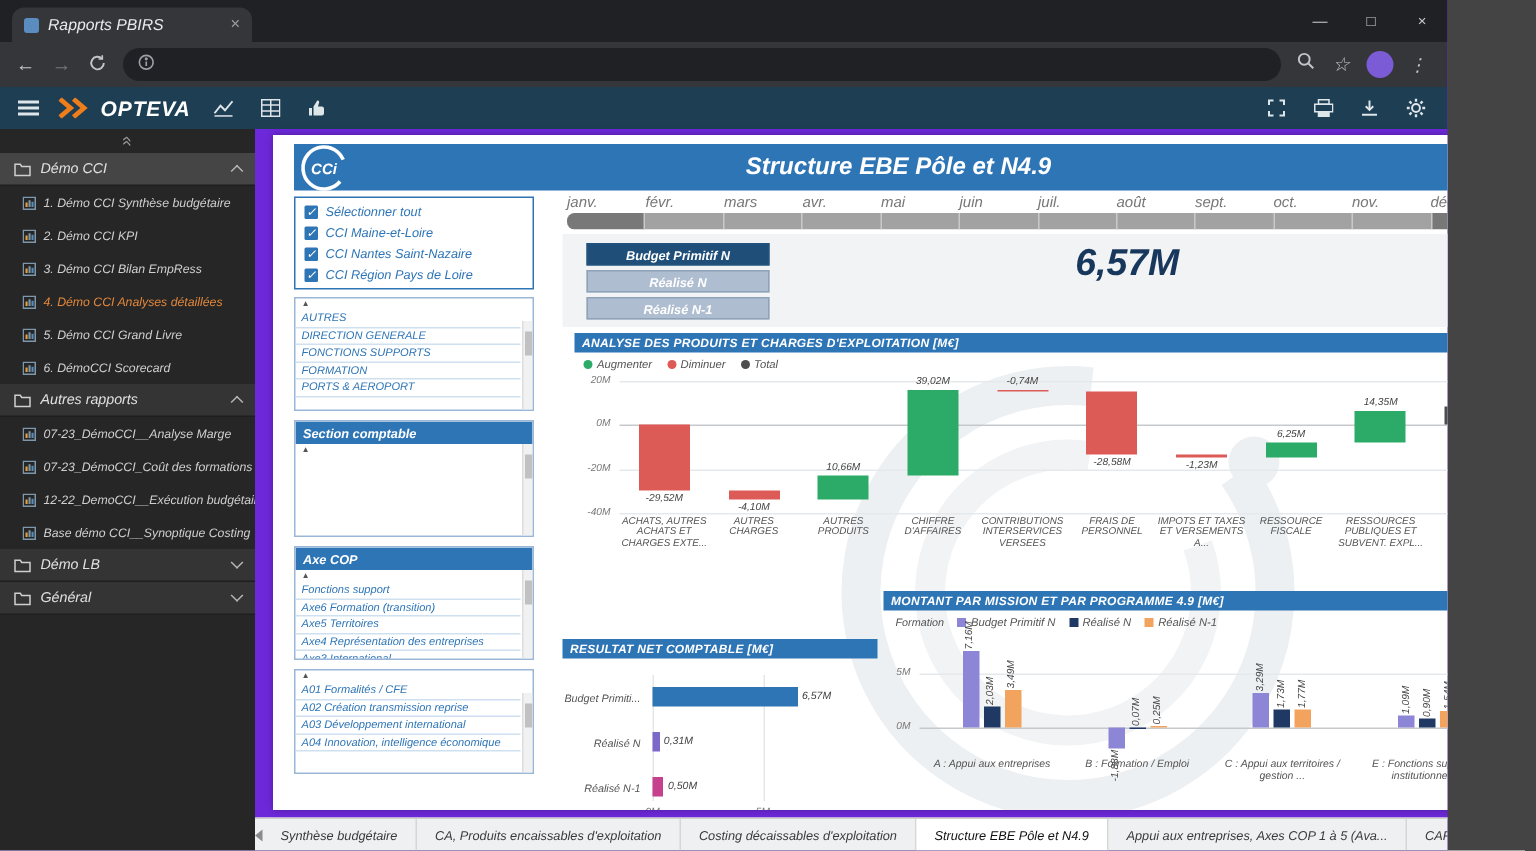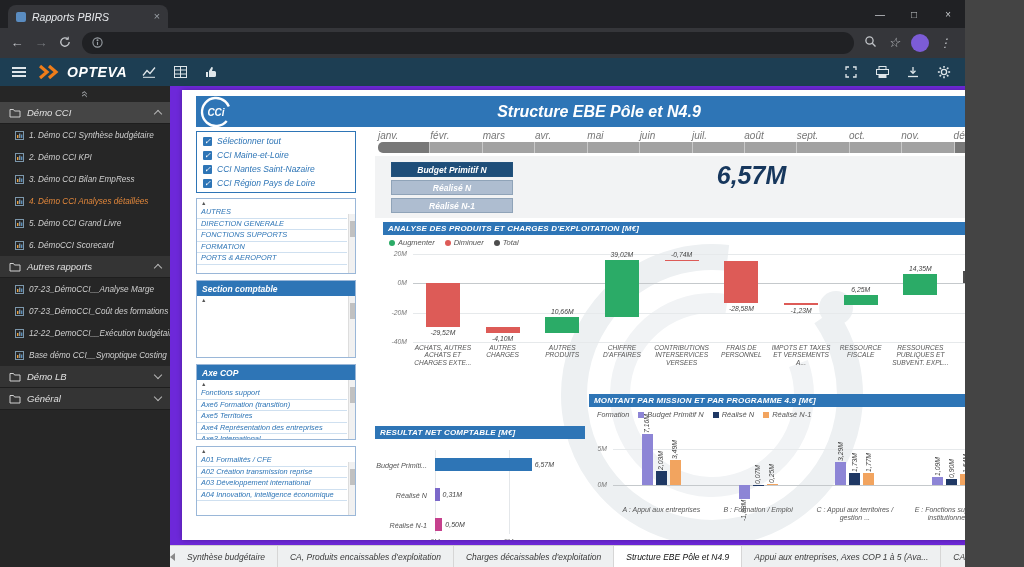--- a/index.html
+++ b/index.html
@@ -682,20 +682,20 @@
 
   </div>
 
   <div class="tabbar">
     <span class="tab-nav">
         <span class="tab-nav-arrow"></span>
       </span>
     <span id="tabbar-items" style="display:flex;align-items:stretch;">
         <div class="rtab">Synthèse budgétaire</div>
         <div class="rtab">CA, Produits encaissables d'exploitation</div>
-        <div class="rtab">Charges décaissables d'exploitation</div>
+        <div class="rtab">Costing décaissables d'exploitation</div>
         <div class="rtab active">Structure EBE Pôle et N4.9</div>
         <div class="rtab">Appui aux entreprises, Axes COP 1 à 5 (Ava...</div>
         <div class="rtab">CAF et Investissement</div>
       </span>
   </div>
 
 </div>
 
 </body></html>

